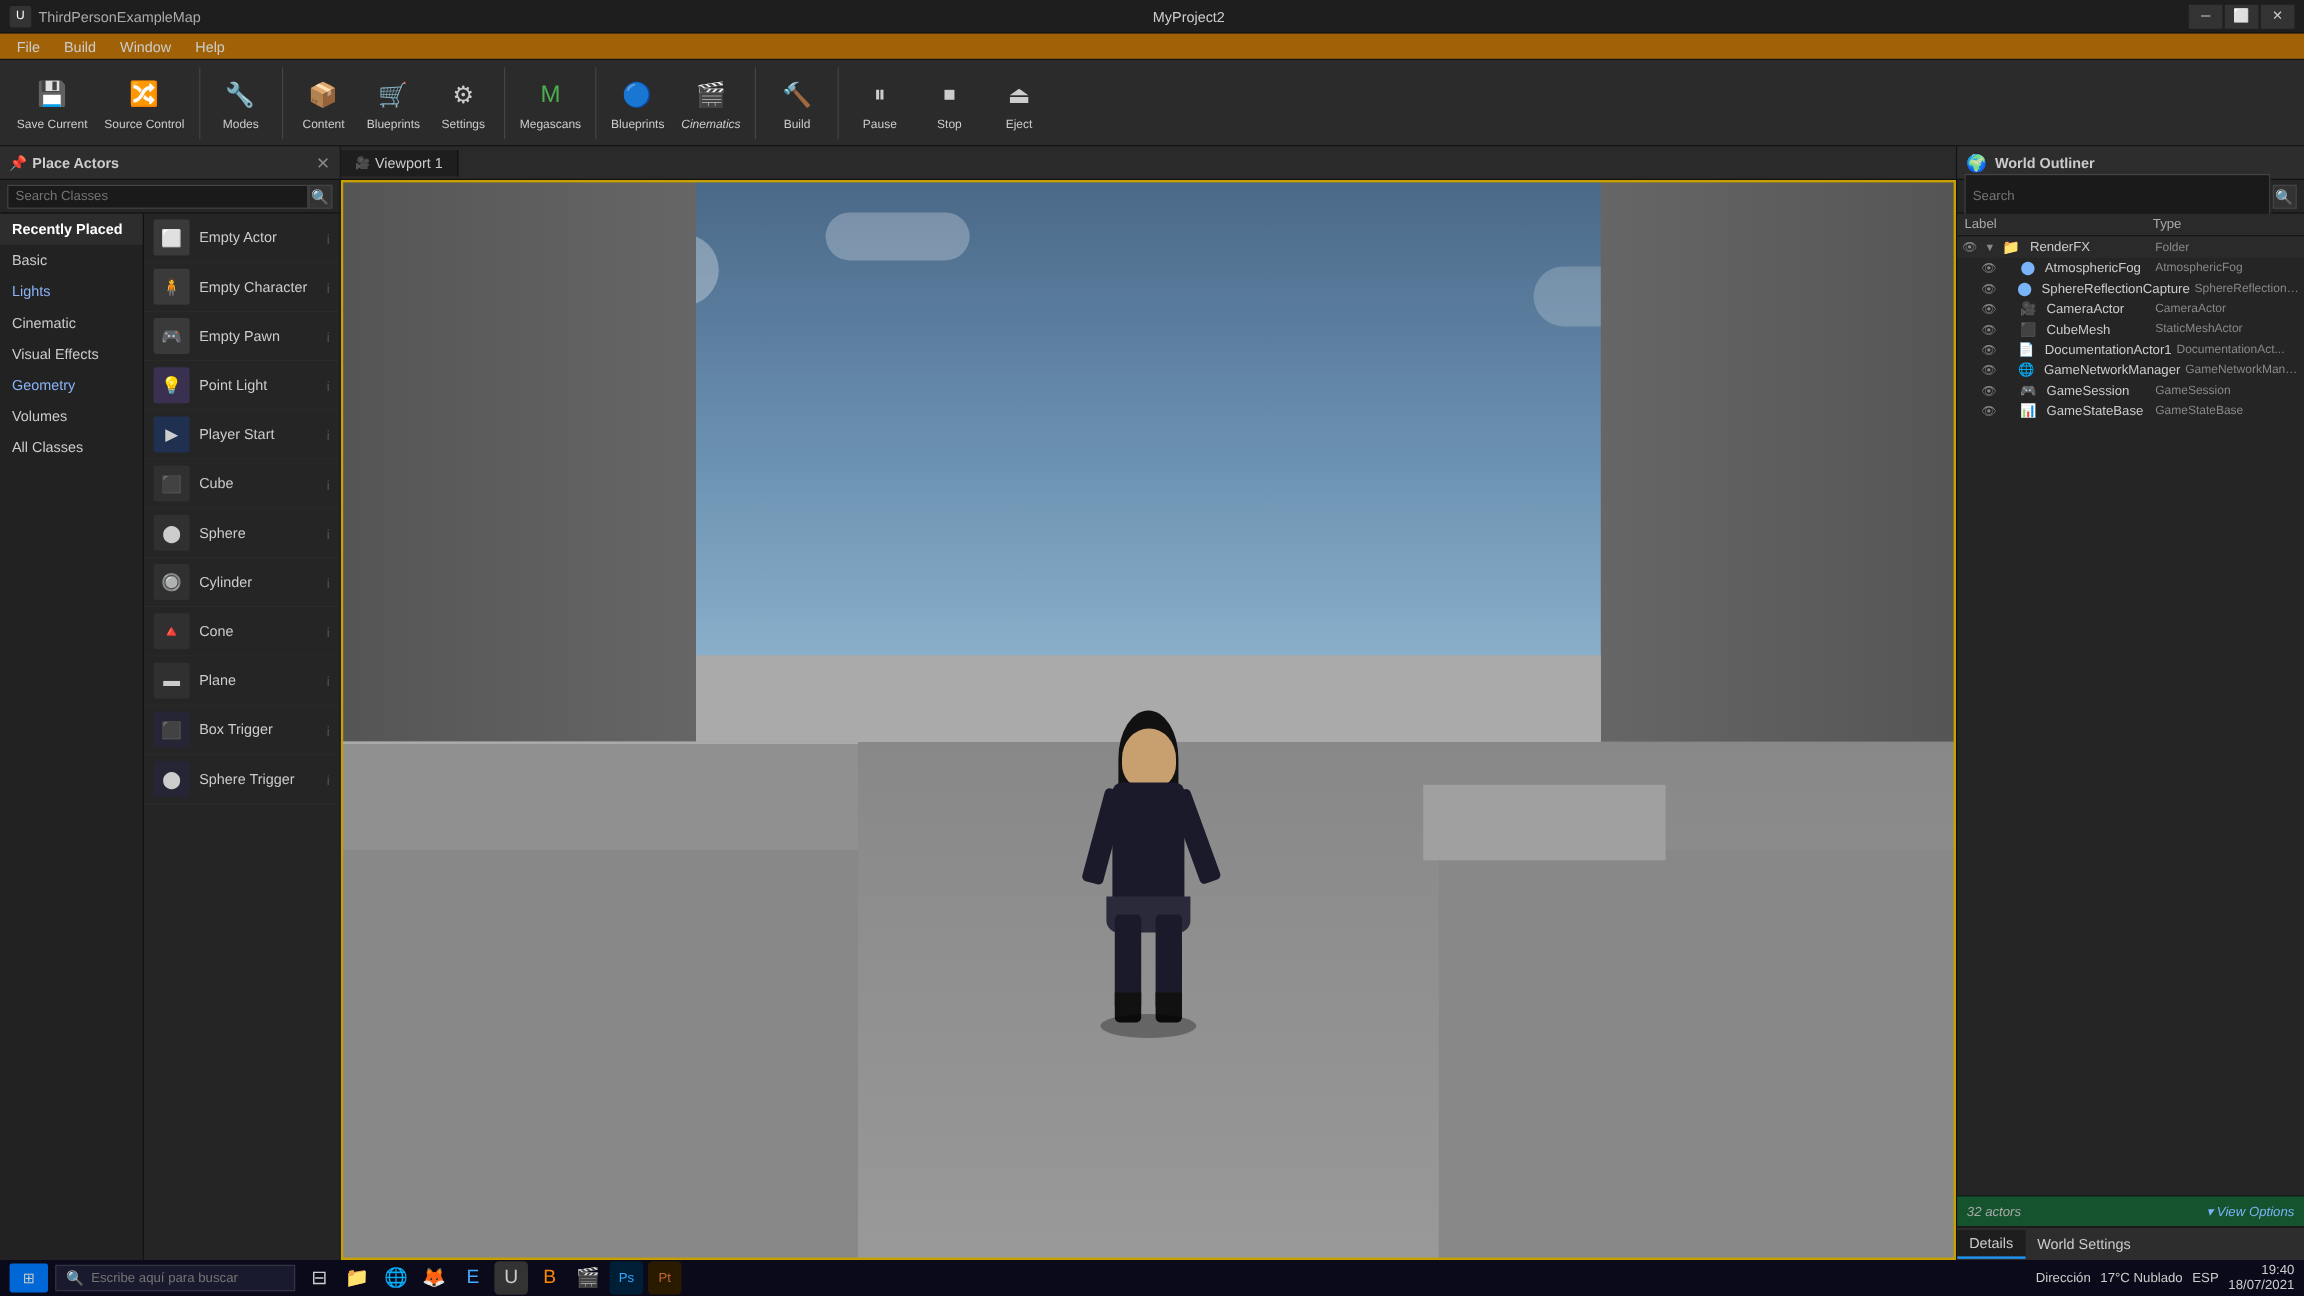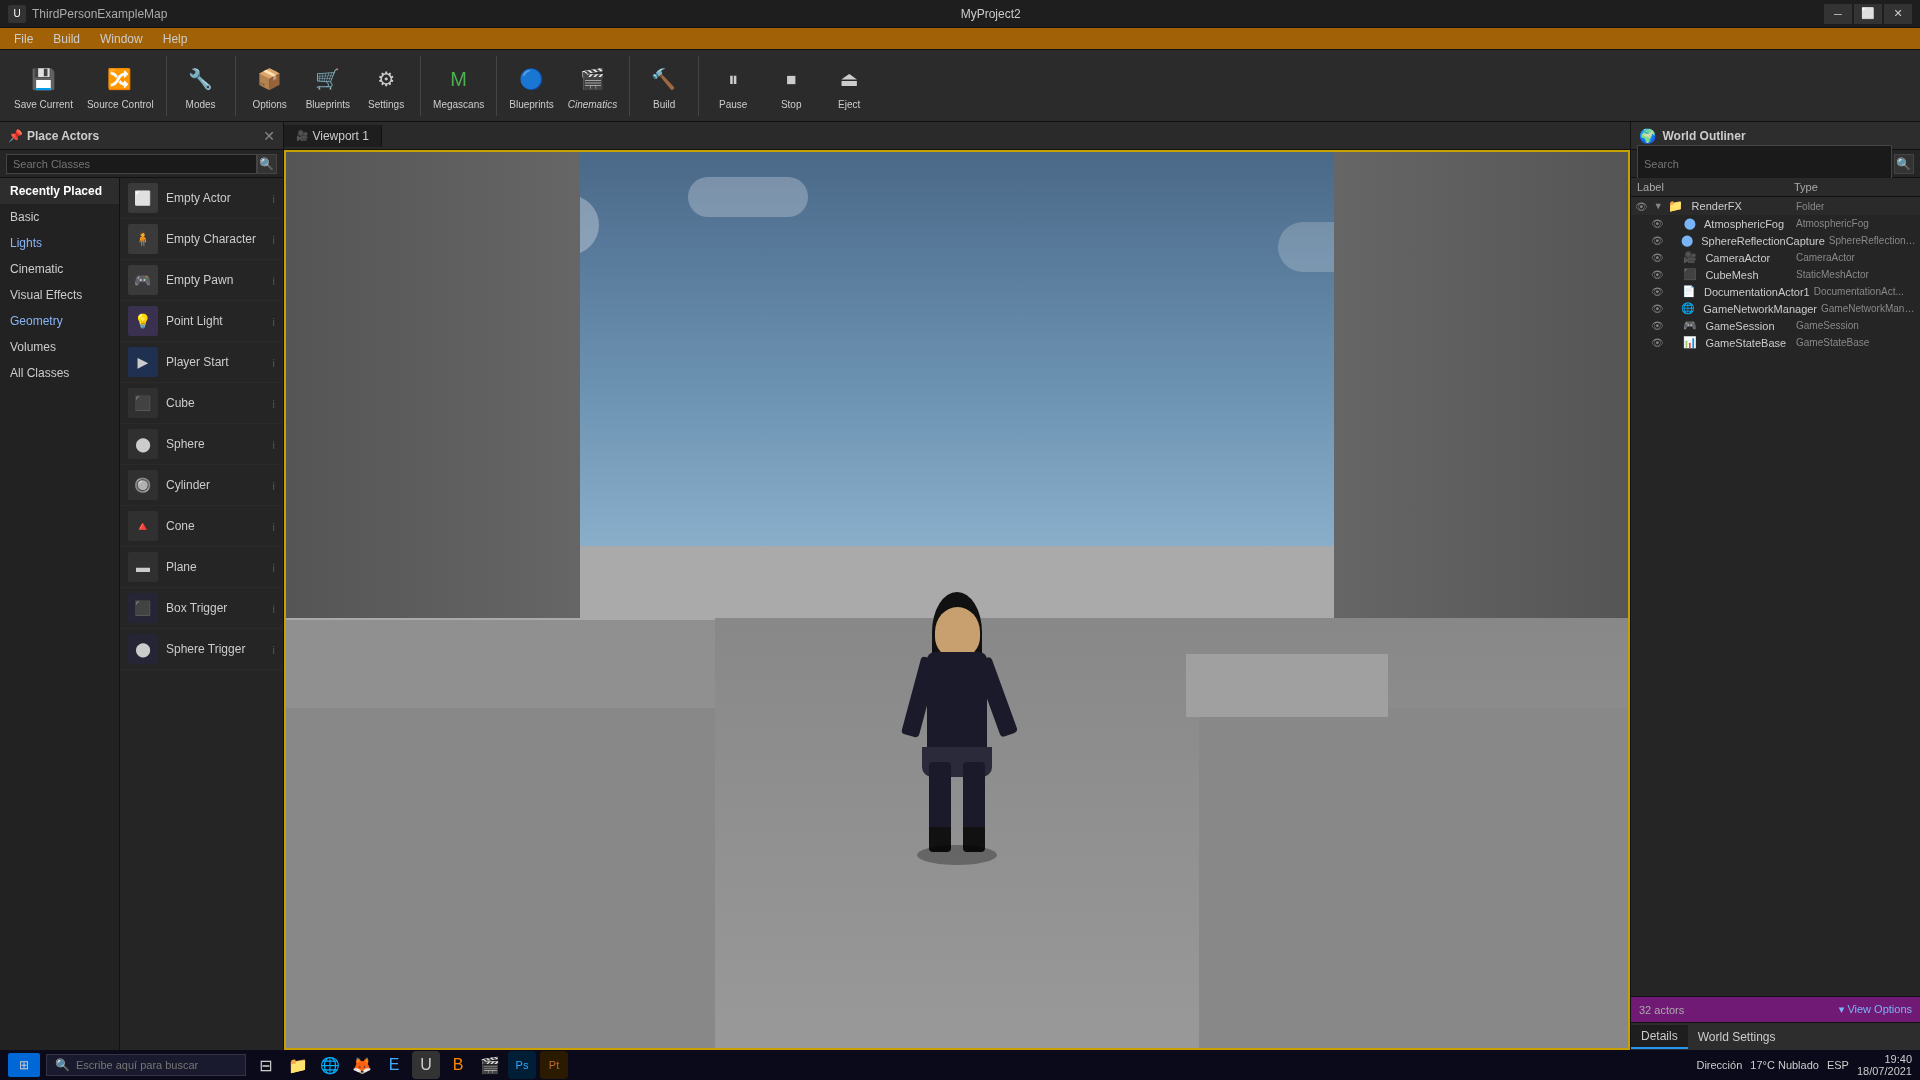--- a/index.html
+++ b/index.html
@@ -57,21 +57,21 @@
     #wo-search { height: 28px; display: flex; align-items: center; padding: 3px 6px; border-bottom: 1px solid #111; gap: 2px; }
     #wo-search input { flex:1; background: #1a1a1a; border: 1px solid #444; color: #ccc; padding: 2px 6px; font-size: 11px; height: 20px; }
     #wo-table { flex: 1; overflow-y: auto; }
     .wo-header { display: flex; padding: 3px 6px; background: #2a2a2a; border-bottom: 1px solid #111; font-size: 11px; color: #aaa; }
     .wo-col-label { flex: 1; }
     .wo-col-type { width: 120px; }
     .wo-row { display: flex; align-items: center; padding: 2px 4px; cursor: pointer; font-size: 11px; gap: 4px; }
     .wo-eye { color: #888; font-size: 10px; margin-right: 2px; }
     .wo-label { flex: 1; color: #ccc; }
     .wo-type { width: 120px; color: #888; font-size: 10px; overflow: hidden; text-overflow: ellipsis; white-space: nowrap; }
-    #wo-footer { height: 26px; background: #701a75; display: flex; align-items: center; padding: 0 8px; border-top: 1px solid #111; gap: 6px; font-size: 11px; }
+    #wo-footer { height: 26px; background: #14532d; display: flex; align-items: center; padding: 0 8px; border-top: 1px solid #111; gap: 6px; font-size: 11px; font-style: italic; }
     .wo-footer-count { color: #aaa; }
     .wo-view-options { margin-left: auto; color: #7ab4f8; cursor: pointer; font-size: 11px; }
     #details-header { height: 28px; background: #2d2d2d; display: flex; align-items: center; border-top: 1px solid #111; }
     .details-tab { padding: 4px 10px; font-size: 12px; cursor: pointer; color: #ccc; }
     .details-tab.active { background: #1e1e1e; border-bottom: 2px solid #2196f3; }
     #details-content { flex: 1; background: #252525; display: flex; align-items: center; justify-content: center; color: #666; font-size: 12px; }
 
     
     #bottom { height: 230px; background: #1e1e1e; border-top: 1px solid #111; display: flex; flex-direction: column; }
     #cb-tabs { height: 28px; background: #2a2a2a; display: flex; align-items: center; border-bottom: 1px solid #111; padding: 0 8px; }
@@ -148,21 +148,21 @@
     <span style="font-size:10px; text-align:center; line-height:1.2;">Source Control</span>
   </div>
   <div class="tb-sep"></div>
   <div class="tb-btn">
     <div class="icon-box">🔧</div>
     <span style="font-size:10px;">Modes</span>
   </div>
   <div class="tb-sep"></div>
   <div class="tb-btn">
     <div class="icon-box">📦</div>
-    <span style="font-size:10px;">Options</span>
+    <span style="font-size:10px;">Content</span>
   </div>
   <div class="tb-btn">
     <div class="icon-box">🛒</div>
     <span style="font-size:10px;">Blueprints</span>
   </div>
   <div class="tb-btn">
     <div class="icon-box">⚙</div>
     <span style="font-size:10px;">Settings</span>
   </div>
   <div class="tb-sep"></div>

